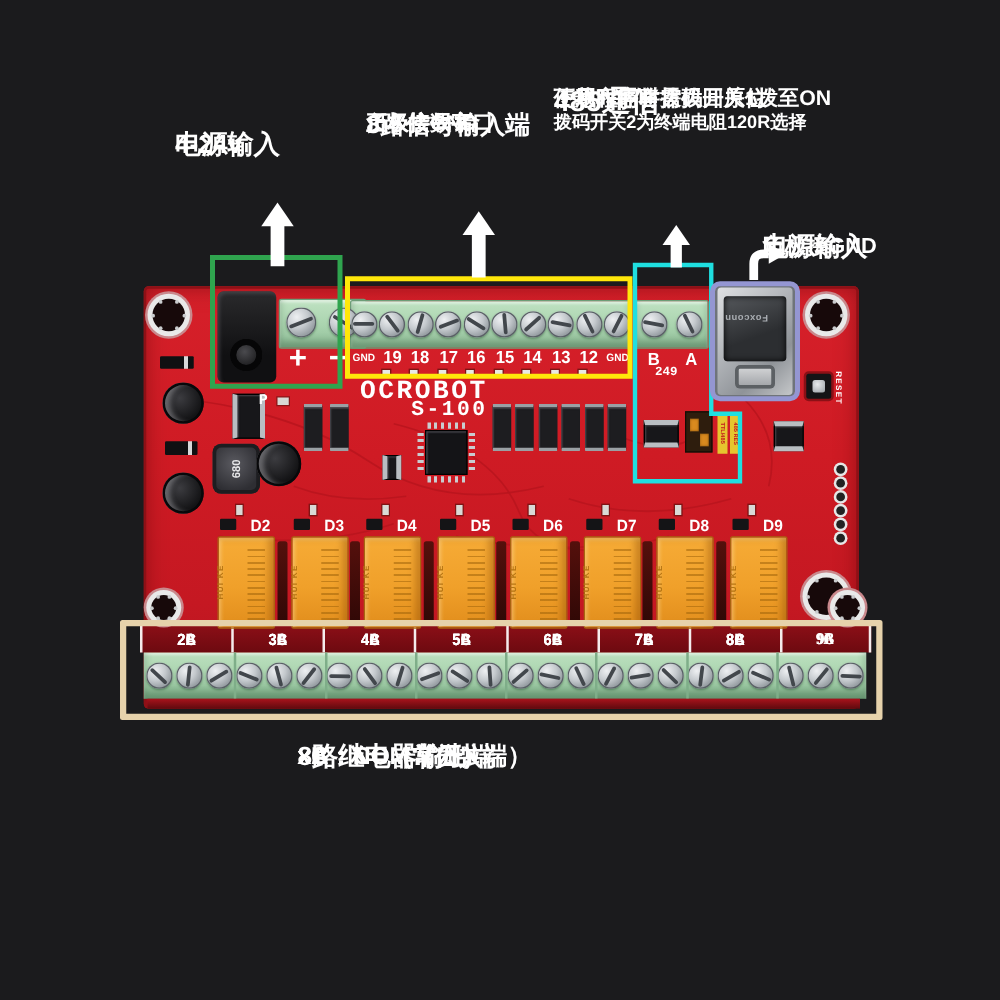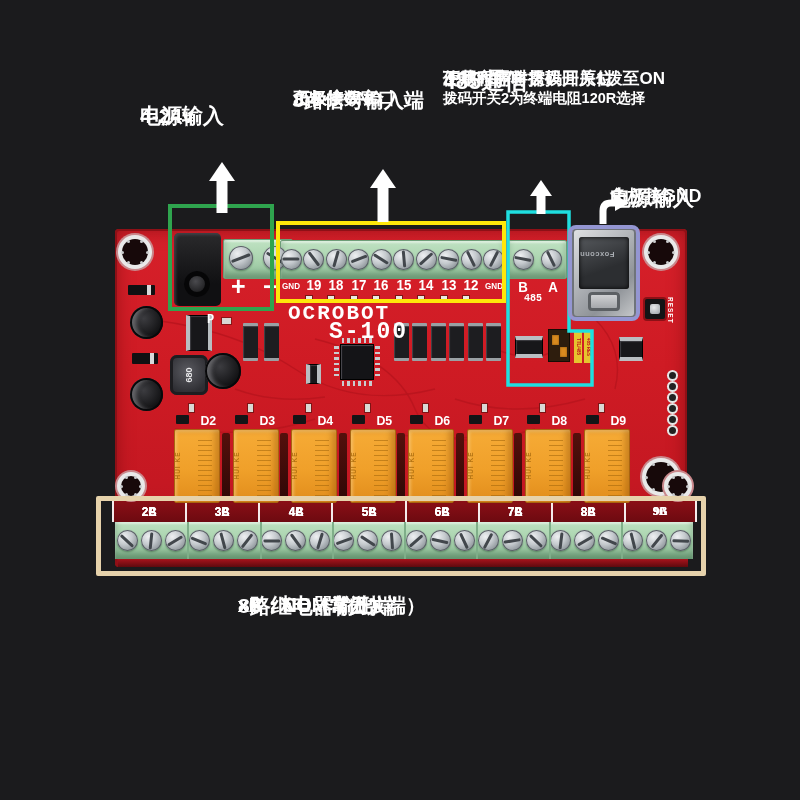--- a/index.html
+++ b/index.html
@@ -118,21 +118,21 @@
 
   
   #dip{left:548px;top:329px;width:22px;height:33px;background:#2e1d0d;border:1px solid #140c04;z-index:3;}
   #dip i{position:absolute;width:7px;height:10px;background:#d98a1f;box-shadow:inset 0 0 2px #7c4a0a;}
   .sticker{width:8px;height:32px;background:#e6c52e;z-index:3;color:#c1121a;
     font-size:4.5px;font-weight:700;writing-mode:vertical-rl;text-align:center;line-height:8px;}
 
   
   .silk{color:#fff;font-weight:700;z-index:4;font-family:"Liberation Mono","DejaVu Sans Mono",monospace;}
   #silk-brand{left:288px;top:302px;font-size:21px;letter-spacing:2px;}
-  #silk-model{left:329px;top:319px;font-size:23px;letter-spacing:2px;}
+  #silk-model{left:329px;top:319px;font-size:17px;letter-spacing:2px;}
   #silk-485{left:524px;top:293px;font-size:10px;}
   #silk-p{left:207px;top:313px;font-size:12px;}
   #pled{left:222px;top:318px;width:9px;height:6px;background:#d8d8d4;z-index:3;
     box-shadow:0 0 0 1px rgba(120,20,20,.8);}
   .silk-sign{color:#fff;font-weight:700;font-size:25px;z-index:4;}
 
   
   .relay{z-index:2;border:1px solid #a96410;border-radius:2px;
     background:linear-gradient(180deg,#f6ab36 0%,#f0a02a 55%,#e18d1c 100%);
     box-shadow:inset -4px 0 6px rgba(120,60,0,.35),inset 2px 2px 3px rgba(255,225,160,.45);}
@@ -329,21 +329,21 @@
         <i style="transform: translate(-50%, -50%) rotate(11deg);"></i>
       </div>
       <div class="screw" style="left: 33.5px; top: 8.5px; width: 21px; height: 21px;">
         <i style="transform: translate(-50%, -50%) rotate(64deg);"></i>
       </div>
     </div>
   <div id="rs485-labels" style="left:507px;top:279px;width:60px;height:16px;">
       <div class="pin-label" style="left: 6px; width: 20px;">B</div>
       <div class="pin-label" style="left: 36px; width: 20px;">A</div>
     </div>
-  <span class="silk" id="silk-485">485</span>
+  <span class="silk" id="silk-485">249</span>
 
   <div id="usb">
     <span class="cavity"></span>
     <span class="brand">Foxconn</span>
     <span class="opening"></span>
   </div>
 
   <div id="reset">
       <i></i>
     </div>

